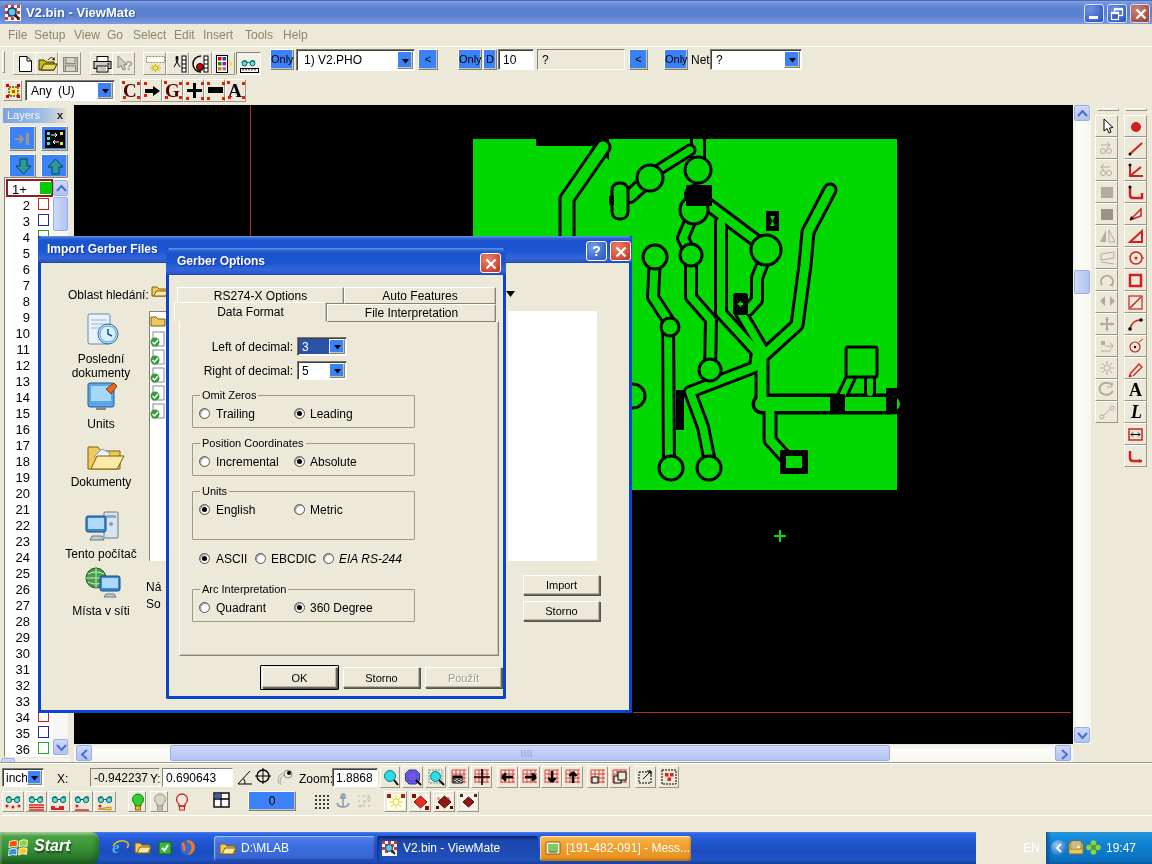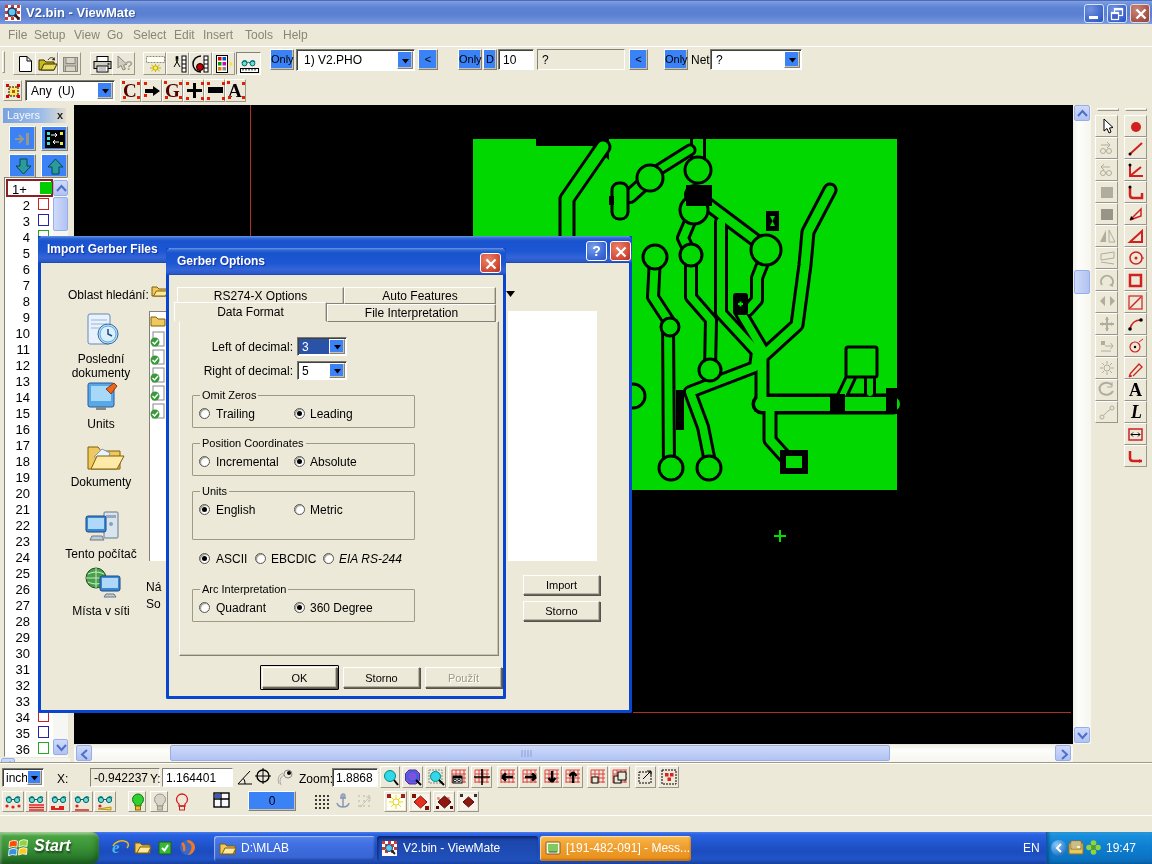--- a/index.html
+++ b/index.html
@@ -965,21 +965,21 @@
           <path d="M0 0 L7 0 L3.5 4.5 Z" fill="#000"></path>
         </svg>
       </div>
   </div>
   <span class="lbl" style="left:57px;top:9px;font-size:12px;">X:</span>
   <div class="sunkb" style="left:70px;top:5px;width:70px;height:19px;margin-left:20px;">
       <span class="abs" style="left:3px;top:2px;font-size:12px;">-0.942237</span>
     </div>
   <span class="lbl" style="left:150px;top:9px;font-size:12px;">Y:</span>
   <div class="sunkb" style="left:162px;top:5px;width:71px;height:19px;background:#fff;">
-      <span class="abs" style="left:3px;top:2px;font-size:12px;">1.164401</span>
+      <span class="abs" style="left:3px;top:2px;font-size:12px;">0.690643</span>
     </div>
   <div class="abs" style="left:236px;top:3px;width:17px;height:22px;">
       <svg style="left:1px;top:3px" width="16" height="16">
         <path d="M1 15 L13 2 M1 15 L15 15 M8 15 A8 8 0 0 0 6.5 9.5" fill="none" stroke="#000"></path>
       </svg>
     </div>
   <div class="abs" style="left:254px;top:3px;width:18px;height:22px;">
       <svg style="left:1px;top:2px" width="17" height="17">
         <circle cx="8" cy="8" r="6" fill="none" stroke="#000" stroke-width="1.4"></circle>
         <path d="M8 0 v16 M0 8 h16" stroke="#000"></path>
@@ -1255,21 +1255,21 @@
       <svg style="left:2px;top:2px" width="17" height="17">
         <rect x="0" y="0" width="17" height="16" fill="#f8f4ec"></rect>
         <path d="M8.5 3 L14 8 L8.5 13 L3 8 Z" fill="#901810" stroke="#500804"></path>
         <rect x="0" y="0" width="3" height="3" fill="#303030"></rect>
         <rect x="14" y="0" width="3" height="3" fill="#303030"></rect>
       </svg>
     </div>
 </div>
 <div class="abs" style="left:0;top:815px;width:1152px;height:17px;background:#ece9d8;border-top:1px solid #fff;"></div>
 
-<div class="abs" id="taskbar" style="left:0;top:832px;width:1152px;height:32px;background:linear-gradient(#4a7cee 0%, #2a62e2 8%, #2258d2 30%, #1c4cbe 60%, #2054c8 85%, #16409e 100%);">
+<div class="abs" id="taskbar" style="left:0;top:832px;width:976px;height:32px;background:linear-gradient(#4a7cee 0%, #2a62e2 8%, #2258d2 30%, #1c4cbe 60%, #2054c8 85%, #16409e 100%);">
   <div class="abs" style="left:0;top:0;width:99px;height:32px;border-radius:0 8px 8px 0;background:linear-gradient(#6fba5e 0%, #4aa442 12%, #3b9437 45%, #2f8230 70%, #256f28 100%);box-shadow:inset -2px -3px 6px rgba(0,40,0,.4), inset 1px 2px 3px rgba(255,255,255,.45);">
     <svg style="left:8px;top:5px" width="22" height="22" viewBox="0 0 22 22">
       <g transform="rotate(-4 11 11)">
         <path d="M2 4 q4 -2 8 0 l-1 6 q-4 -2 -8 0 Z" fill="#ff4e00" stroke="#fff" stroke-width="0.8"></path>
         <path d="M12 4 q4 -2 8 0 l-1 6 q-4 -2 -8 0 Z" fill="#8fd53a" stroke="#fff" stroke-width="0.8"></path>
         <path d="M1 12 q4 -2 8 0 l-1 6 q-4 -2 -8 0 Z" fill="#3a8fe8" stroke="#fff" stroke-width="0.8"></path>
         <path d="M11 12 q4 -2 8 0 l-1 6 q-4 -2 -8 0 Z" fill="#ffc820" stroke="#fff" stroke-width="0.8"></path>
       </g>
     </svg>
     <span class="abs" style="left:34px;top:5px;color:#fff;font-size:16px;font-weight:bold;font-style:italic;text-shadow:1px 2px 2px rgba(0,0,0,.5);">Start</span>

